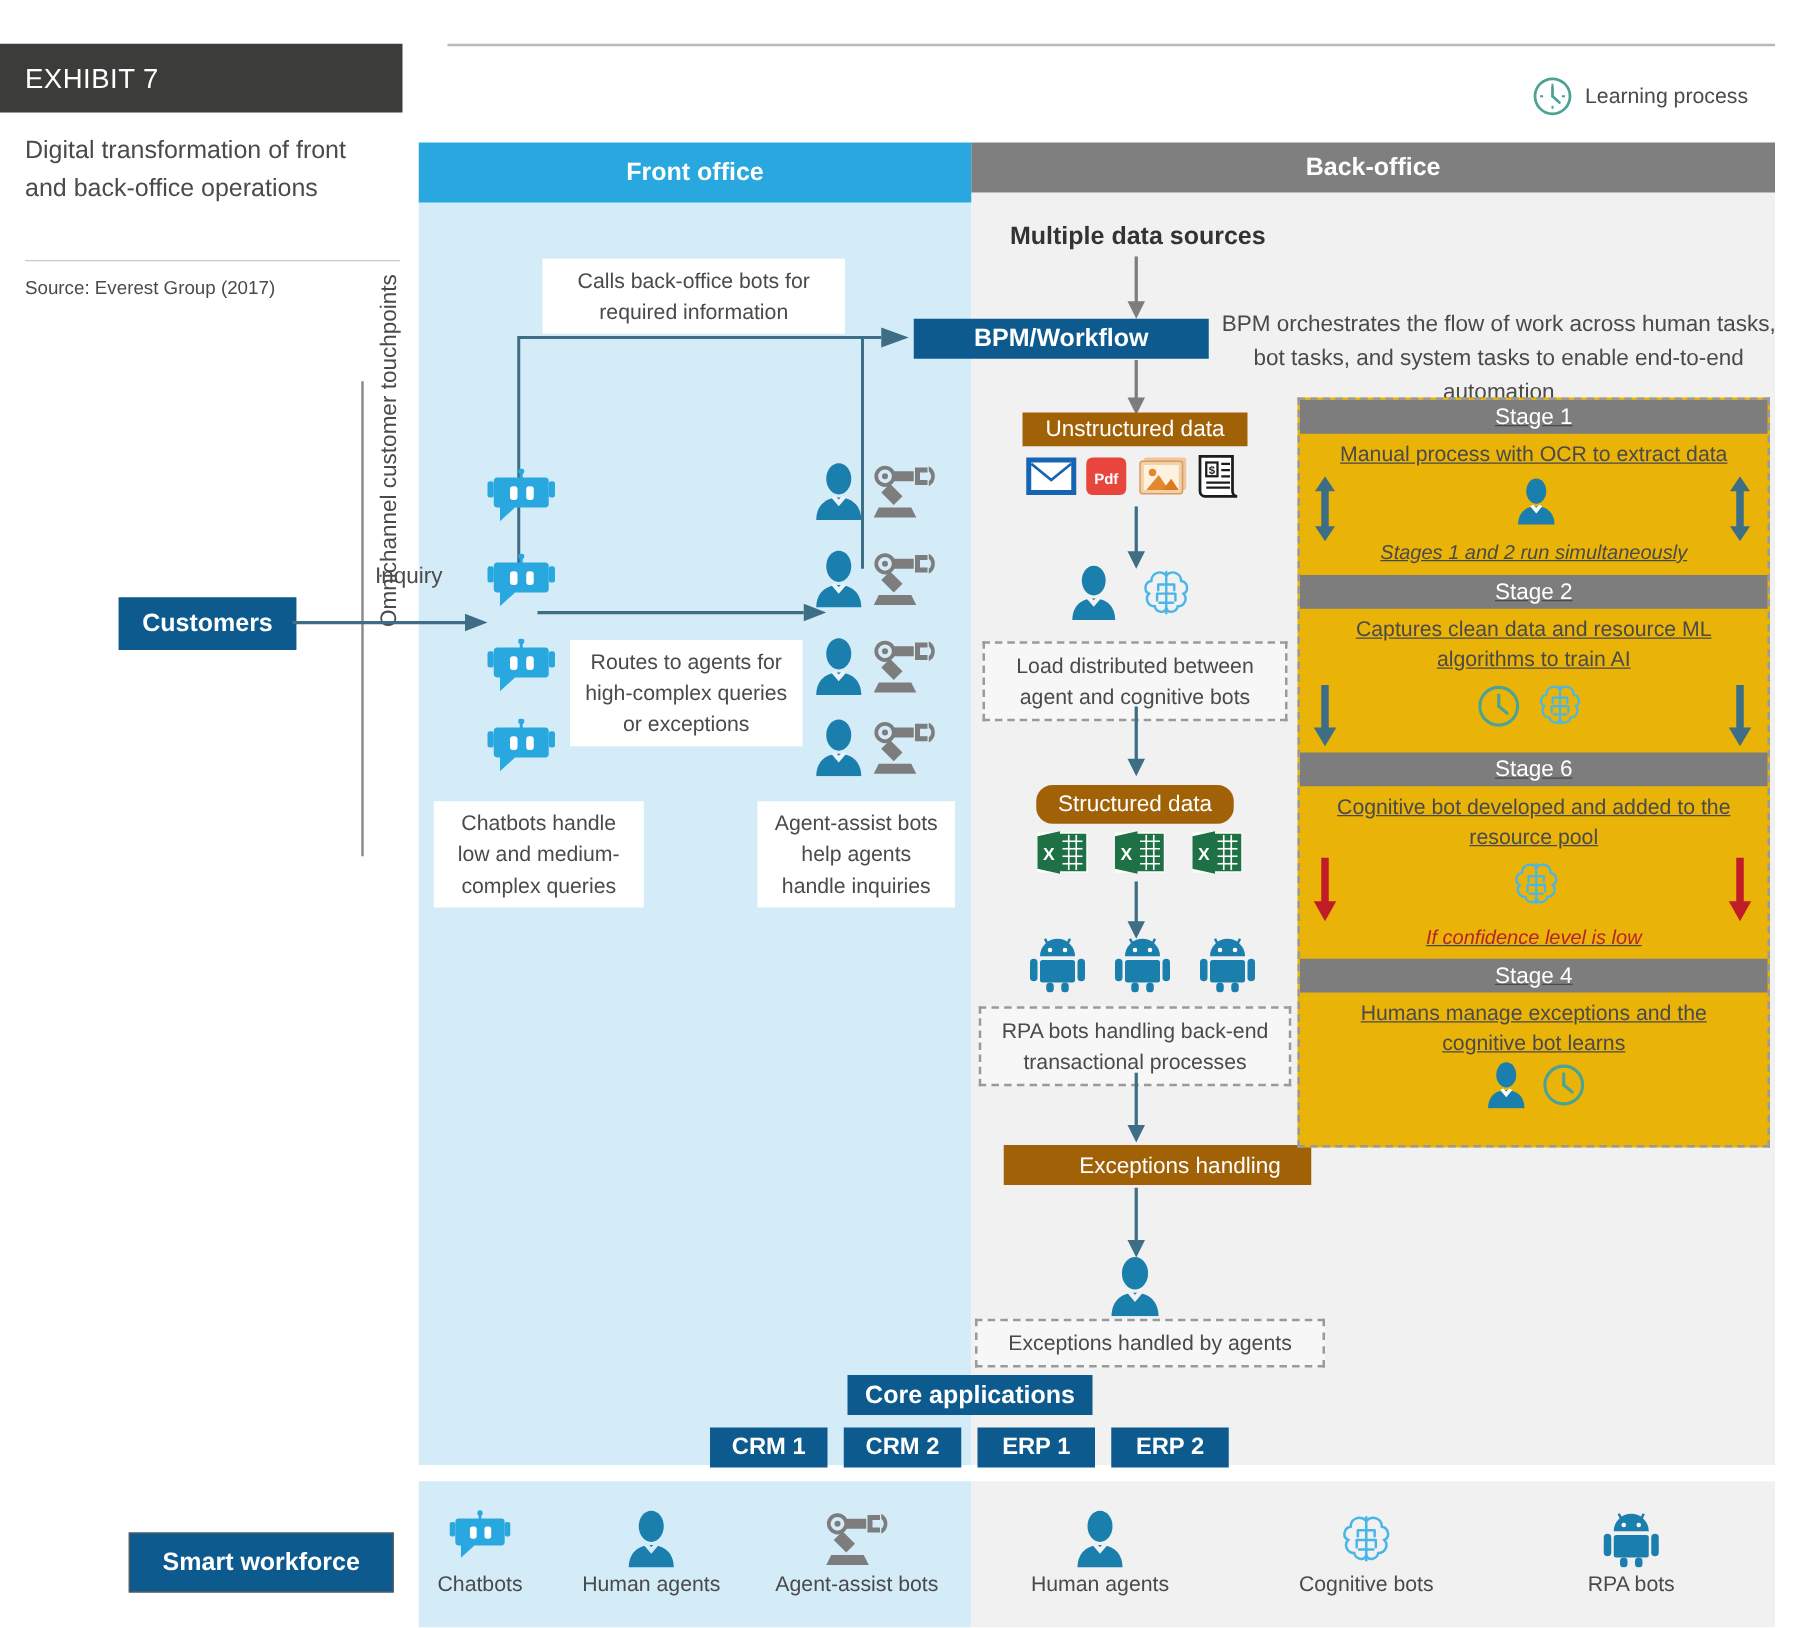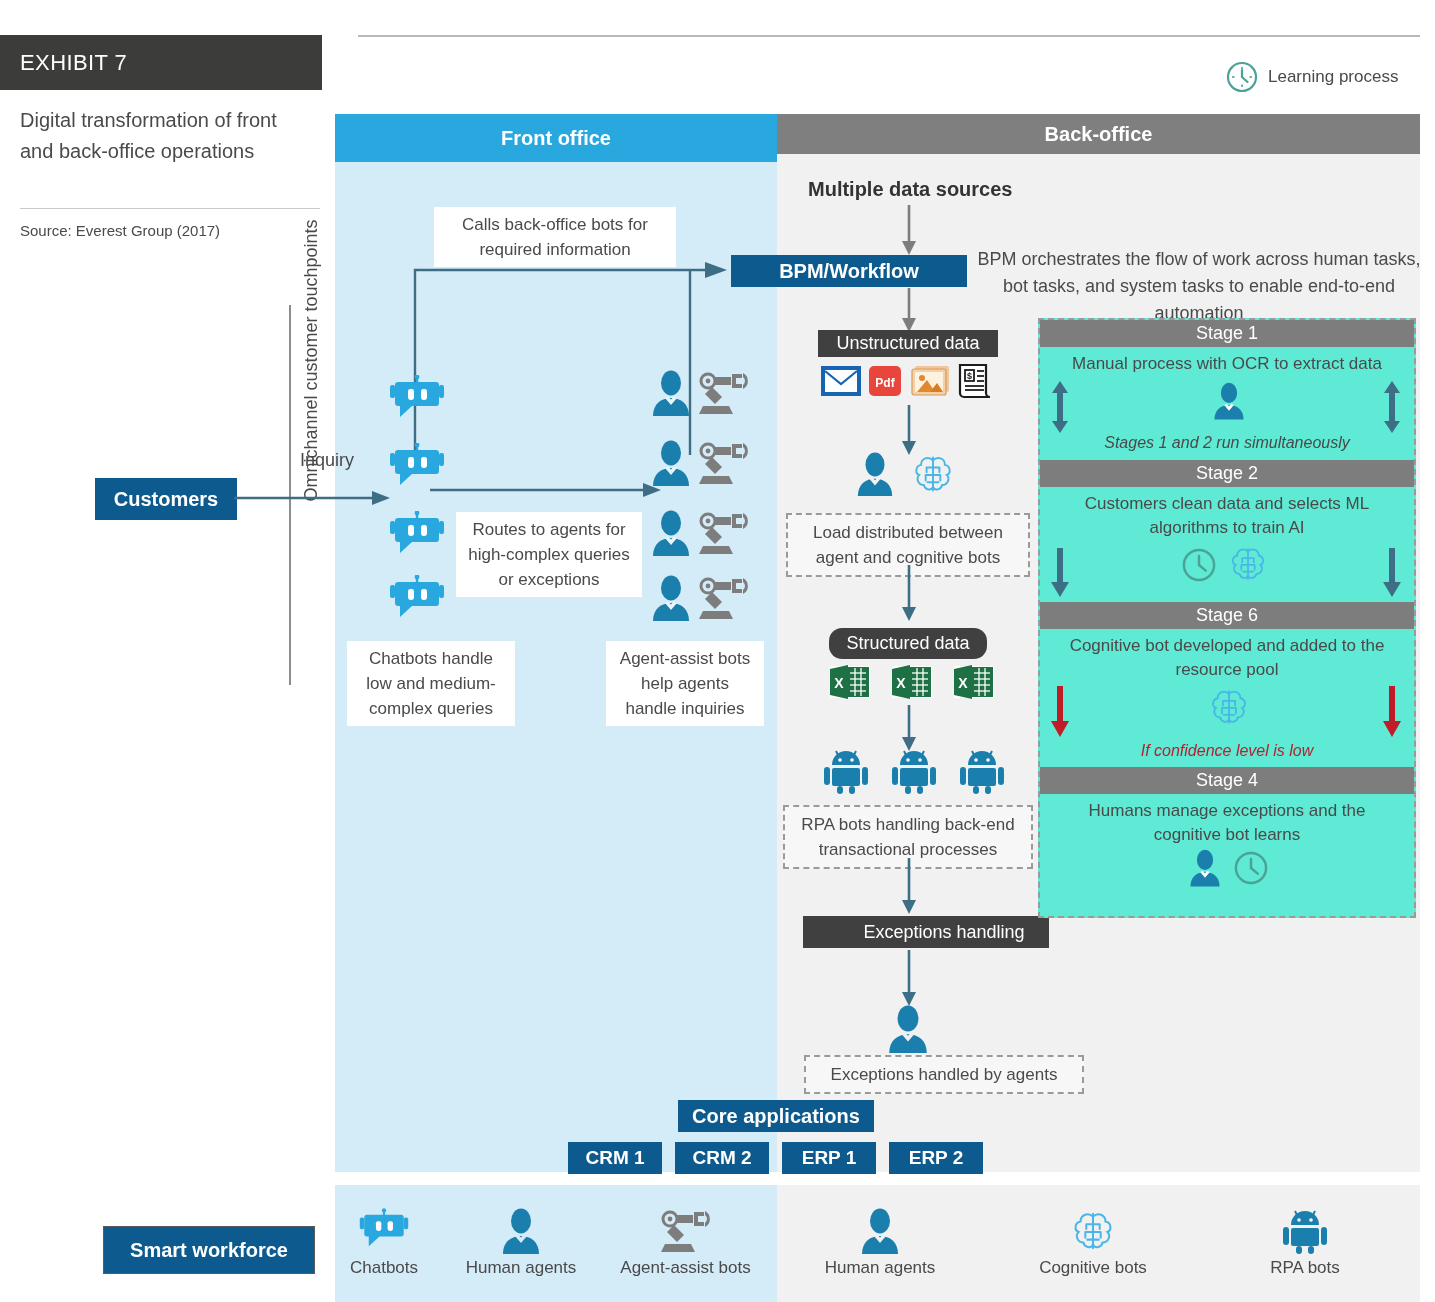--- a/index.html
+++ b/index.html
@@ -84,32 +84,32 @@
     padding:5px 8px;box-sizing:border-box;
   }
 
   
   .navy{
     background:#0d5b8e;color:#ffffff;font-weight:bold;
     display:flex;align-items:center;justify-content:center;
     font-size:20px;
   }
   .graybox{
-    background:#404040;color:#ffffff;
+    background:#a16207;color:#ffffff;
     display:flex;align-items:center;justify-content:center;
     font-size:18px;
   }
 
   
   .iconrow{display:flex;align-items:center;gap:7px;}
 
   
   #stages-panel{
     left:1038px;top:318px;width:378px;height:600px;
-    border:2px dashed #9a9a9a;background:#5eead4;box-sizing:border-box;
+    border:2px dashed #9a9a9a;background:#eab308;box-sizing:border-box;text-decoration:underline;
   }
   .stage-head{
     background:#7d7d7d;color:#fff;text-align:center;
     font-size:18px;padding:3px 0;
   }
   .stage-body{
     text-align:center;font-size:17px;line-height:24px;color:#4a4a4a;
     padding:5px 14px 2px 14px;
   }
   .stage-note{
@@ -532,21 +532,21 @@
 </svg>
 
 <div class="abs" style="left:886px;top:1005px;">
   <svg width="44" height="48" viewBox="0 0 42 46">
     <ellipse cx="21" cy="13" rx="10" ry="12.5" fill="#1b7fad"></ellipse>
     <path d="M3 46 c0-12 8-18 18-18 s18 6 18 18 z" fill="#1b7fad"></path>
     <path d="M15 28 l6 7 l6 -7 l-3 -1.5 l-3 3 l-3 -3 z" fill="#f1f1f1"></path>
   </svg>
 </div>
 
-<div class="abs dashed-note" style="left:804px;top:1055px;width:280px;">Exceptions handled by agents</div>
+<div class="abs dashed-note" style="left:780px;top:1055px;width:280px;">Exceptions handled by agents</div>
 
 <div class="abs" id="stages-panel">
 
   <div class="stage-head">Stage 1</div>
   <div class="stage-body">Manual process with OCR to extract data</div>
   <div style="position:relative;height:56px;">
     <span class="abs" style="left:8px;top:2px;">
       <svg width="24" height="54" viewBox="0 0 24 54">
         <polygon points="12,1 20,13 4,13" fill="#3e6e85"></polygon>
         <rect x="9" y="12" width="6" height="30" fill="#3e6e85"></rect>
@@ -564,21 +564,21 @@
       <svg width="24" height="54" viewBox="0 0 24 54">
         <polygon points="12,1 20,13 4,13" fill="#3e6e85"></polygon>
         <rect x="9" y="12" width="6" height="30" fill="#3e6e85"></rect>
         <polygon points="12,53 20,41 4,41" fill="#3e6e85"></polygon>
       </svg>
     </span>
   </div>
   <div class="stage-note">Stages 1 and 2 run simultaneously</div>
 
   <div class="stage-head" style="margin-top:8px;">Stage 2</div>
-  <div class="stage-body">Customers clean data and selects ML algorithms to train AI</div>
+  <div class="stage-body">Captures clean data and resource ML algorithms to train AI</div>
   <div style="position:relative;height:60px;">
     <span class="abs" style="left:8px;top:6px;">
       <svg width="24" height="50" viewBox="0 0 24 50">
         <rect x="9" y="0" width="6" height="36" fill="#3e6e85"></rect>
         <polygon points="12,49 21,34 3,34" fill="#3e6e85"></polygon>
       </svg>
     </span>
     <span class="abs" style="left:140px;top:4px;">
       <svg width="38" height="38" viewBox="0 0 34 34">
         <circle cx="17" cy="17" r="13.5" fill="none" stroke="#4aa396" stroke-width="2.2"></circle>

